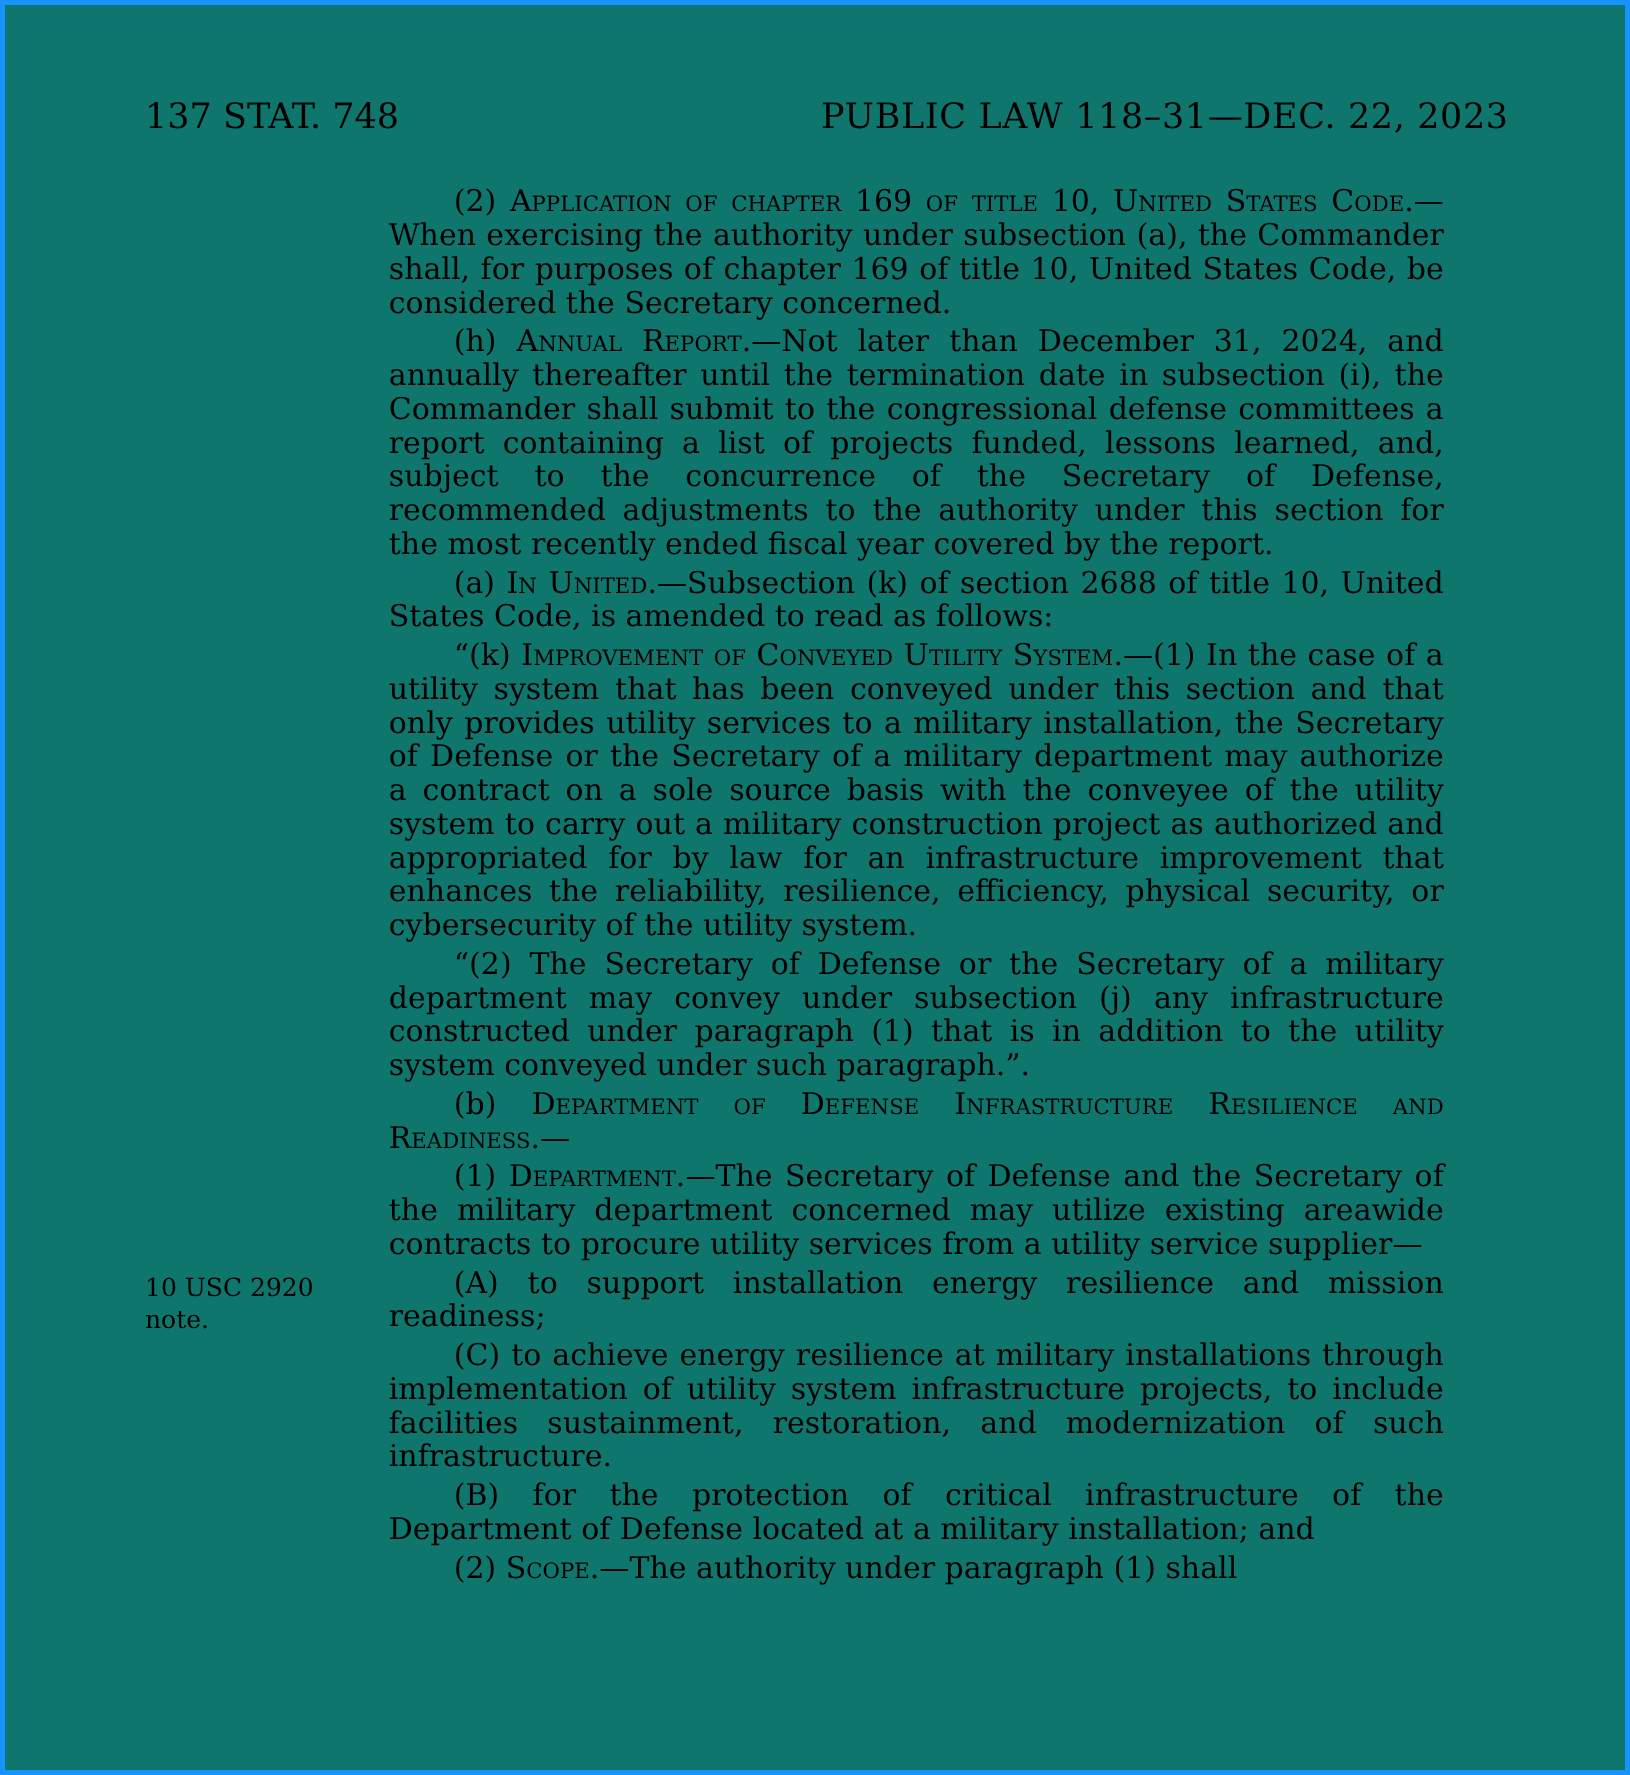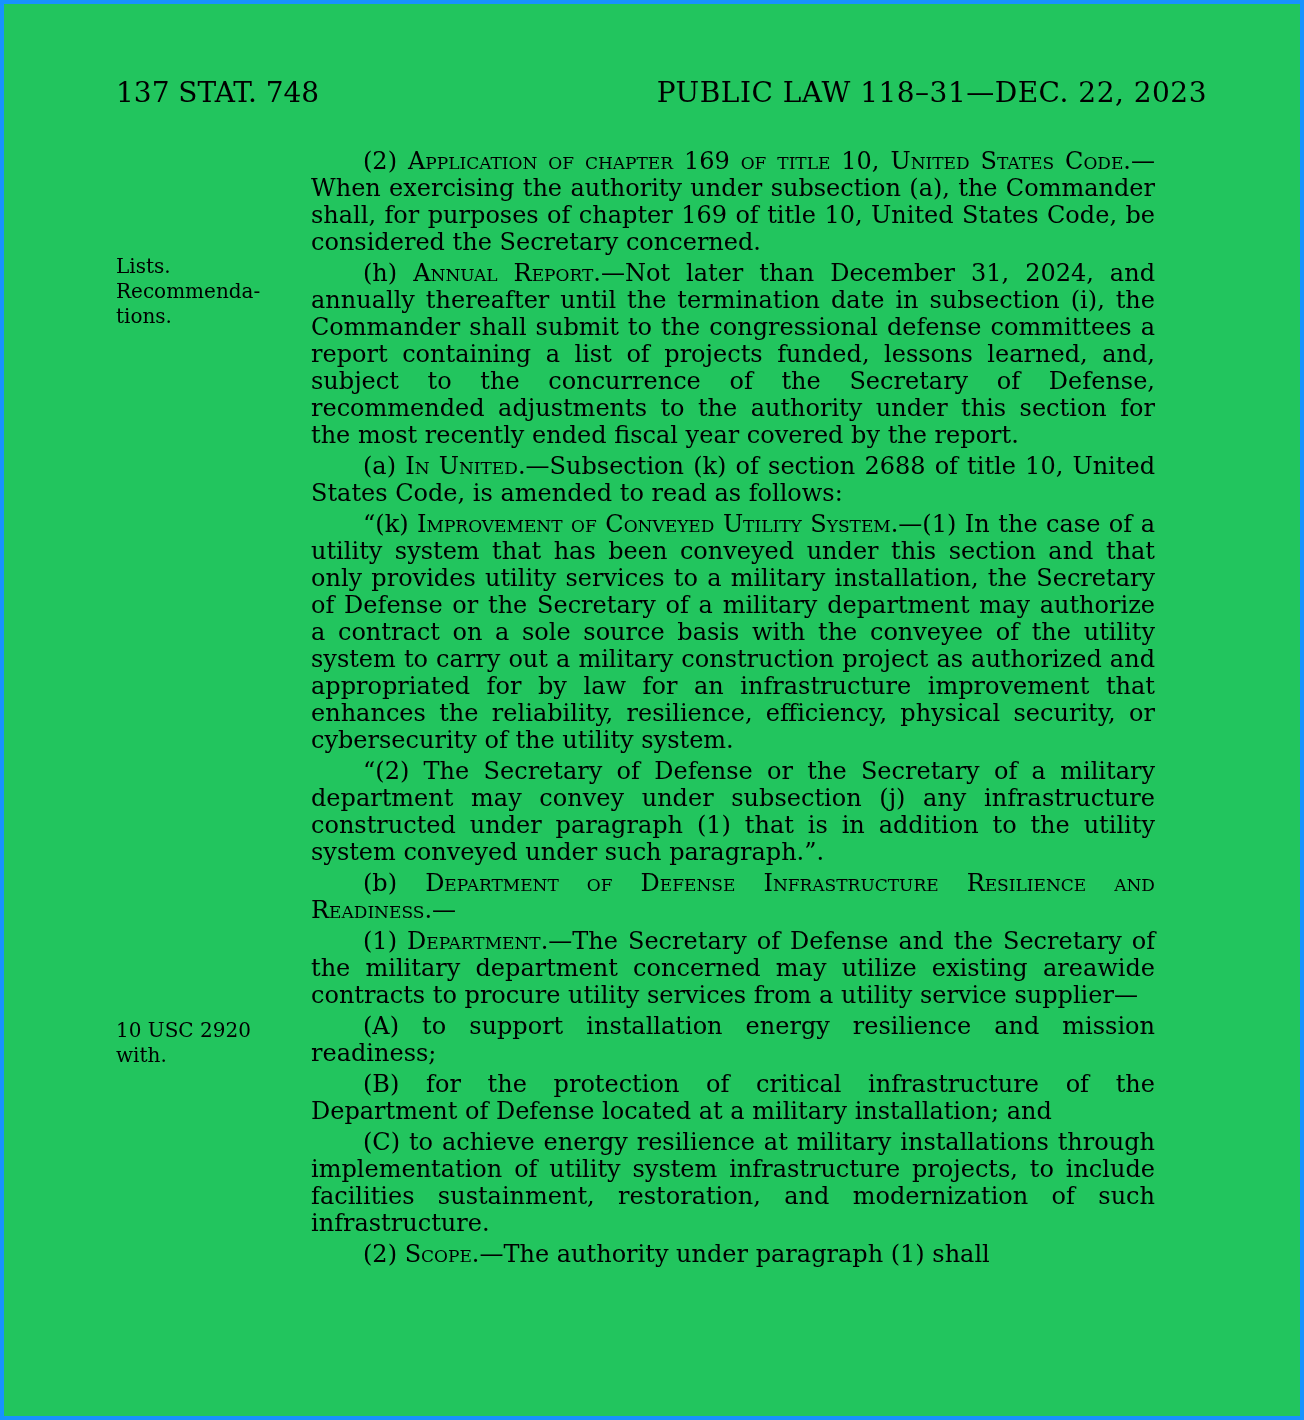--- a/index.html
+++ b/index.html
@@ -1,21 +1,21 @@
 <!DOCTYPE html>
 <html><head>
 <meta charset="utf-8">
 <style>
   html, body { margin:0; padding:0; background:#ffffff; }
   .page {
     position:relative;
     width:1304px; height:1420px;
     box-sizing:border-box;
     border:4px solid #1793ff;
-    background:#22c55e;
+    background:#0f766e;
     color:#000000;
     font-family:"DejaVu Serif", "Liberation Serif", serif;
     overflow:hidden;
   }
   
   .hdr-stat {
     position:absolute; left:112px; top:72px;
     font-size:28px; white-space:nowrap;
   }
   .hdr-law {
@@ -47,28 +47,23 @@
   .sc { font-variant:small-caps; }
 </style>
 </head>
 <body>
 
 <div class="page">
 
   <div class="hdr-stat">137 STAT. 748</div>
   <div class="hdr-law">PUBLIC LAW 118–31—DEC. 22, 2023</div>
 
-  <div class="margin-note note-lists">
-    <div>Lists.</div>
-    <div>Recommenda-</div>
-    <div>tions.</div>
-  </div>
   <div class="margin-note note-usc">
     <div>10 USC 2920</div>
-    <div>with.</div>
+    <div>note.</div>
   </div>
 
   <div class="column">
 
     <p class="lvl2"><span>(2) </span><span class="sc">Application of chapter 169 of title 10, United States Code.—</span><span>When exercising the authority under subsection (a), the Commander shall, for purposes of chapter 169 of title 10, United States Code, be considered the Secretary concerned.</span></p>
 
     <p class="lvl1"><span>(h) </span><span class="sc">Annual Report.—</span><span>Not later than December 31, 2024, and annually thereafter until the termination date in subsection (i), the Commander shall submit to the congressional defense committees a report containing a list of projects funded, lessons learned, and, subject to the concurrence of the Secretary of Defense, recommended adjustments to the authority under this section for the most recently ended fiscal year covered by the report.</span></p>
 
 
 
@@ -77,20 +72,20 @@
     <p class="lvl1"><span>“(k) </span><span class="sc">Improvement of Conveyed Utility System.—</span><span>(1) In the case of a utility system that has been conveyed under this section and that only provides utility services to a military installation, the Secretary of Defense or the Secretary of a military department may authorize a contract on a sole source basis with the conveyee of the utility system to carry out a military construction project as authorized and appropriated for by law for an infrastructure improvement that enhances the reliability, resilience, efficiency, physical security, or cybersecurity of the utility system.</span></p>
 
     <p class="lvl1"><span>“(2) </span><span>The Secretary of Defense or the Secretary of a military department may convey under subsection (j) any infrastructure constructed under paragraph (1) that is in addition to the utility system conveyed under such paragraph.”.</span></p>
 
     <p class="lvl1"><span>(b) </span><span class="sc">Department of Defense Infrastructure Resilience and Readiness.—</span></p>
 
     <p class="lvl2"><span>(1) </span><span class="sc">Department.—</span><span>The Secretary of Defense and the Secretary of the military department concerned may utilize existing areawide contracts to procure utility services from a utility service supplier—</span></p>
 
     <p class="lvl3"><span>(A) </span><span>to support installation energy resilience and mission readiness;</span></p>
 
+    <p class="lvl3"><span>(C) </span><span>to achieve energy resilience at military installations through implementation of utility system infrastructure projects, to include facilities sustainment, restoration, and modernization of such infrastructure.</span></p>
+
     <p class="lvl3"><span>(B) </span><span>for the protection of critical infrastructure of the Department of Defense located at a military installation; and</span></p>
-
-    <p class="lvl3"><span>(C) </span><span>to achieve energy resilience at military installations through implementation of utility system infrastructure projects, to include facilities sustainment, restoration, and modernization of such infrastructure.</span></p>
 
     <p class="lvl2"><span>(2) </span><span class="sc">Scope.—</span><span>The authority under paragraph (1) shall</span></p>
 
   </div>
 </div>
 
 </body></html>

